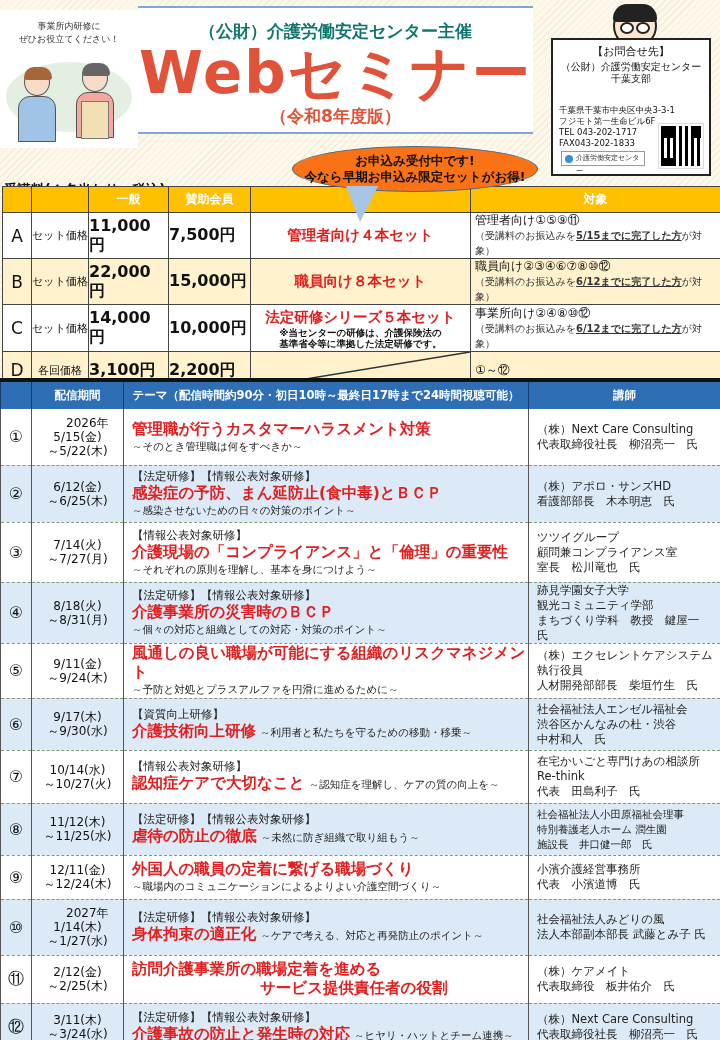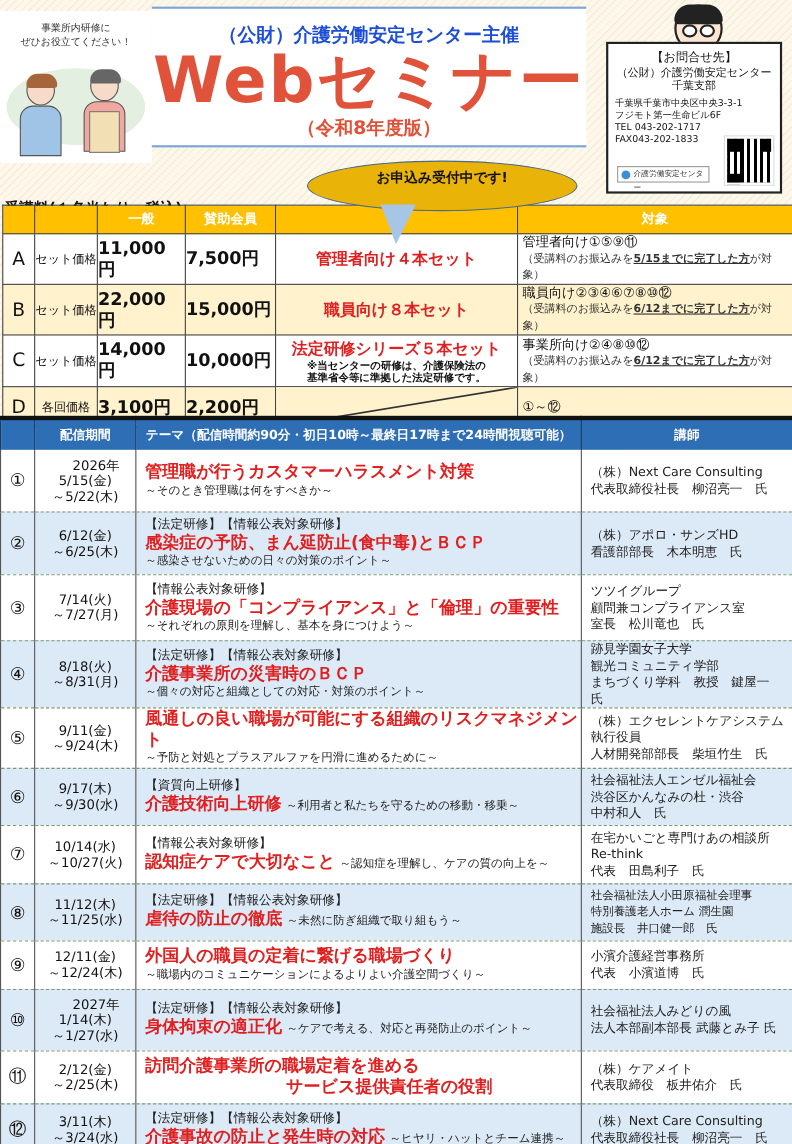--- a/index.html
+++ b/index.html
@@ -38,40 +38,40 @@
   .p2 .hair { background: #666; }
   .p2 .body { background: #f2a8a0; }
   .apron { position: absolute; left: 4px; top: 8px; width: 28px; height: 38px; background: #f3dfb4; border: 1px solid #777; }
 
   .title-box {
     position: absolute; left: 138px; top: 6px; width: 395px; height: 128px;
     background: #fff;
     border-top: 2px solid #7fa6d8; border-bottom: 2px solid #7fa6d8;
     text-align: center;
   }
-  .title-box .organizer { font-size: 17px; font-weight: bold; margin-top: 12px; color: #1d4ed8; }
+  .title-box .organizer { font-size: 17px; font-weight: bold; margin-top: 12px; color: #0f766e; }
   .title-box .main-title { font-size: 58px; font-weight: bold; color: #e0523a; line-height: 60px; margin-top: 0px; letter-spacing: 2px; }
   .title-box .edition { font-size: 17px; font-weight: bold; color: #e0523a; margin-top: 2px; }
 
   .contact-wrap { position: absolute; left: 545px; top: 0; width: 175px; height: 185px; }
   .contact-char-head {
     position: absolute; left: 68px; top: 4px; width: 44px; height: 44px; border-radius: 50%;
     background: #fce6d2; border: 2px solid #222;
   }
   .contact-char-hair { position: absolute; left: -2px; top: -2px; width: 44px; height: 18px; background: #222; border-radius: 22px 22px 6px 6px; }
   .glasses { position: absolute; top: 16px; width: 14px; height: 12px; border: 2px solid #222; border-radius: 50%; background: #fff; }
   .g1 { left: 5px; } .g2 { left: 21px; }
   .contact-board {
     position: absolute; left: 6px; top: 38px; width: 160px; height: 138px;
     background: #fff; border: 2px solid #222;
     padding: 4px 6px;
   }
   .contact-board .hdr { font-size: 11px; text-align: center; }
   .contact-board .org { font-size: 10px; text-align: center; line-height: 12px; margin-top: 2px; }
-  .contact-board .addr { font-size: 8.5px; line-height: 11px; margin-top: 4px; }
+  .contact-board .addr { font-size: 8.5px; line-height: 11px; margin-top: 20px; }
   .contact-board .search-box {
     position: absolute; left: 8px; bottom: 8px; width: 84px; height: 15px; border: 1px solid #999;
     font-size: 7px; line-height: 13px; padding-left: 14px; color: #333;
   }
   .search-box .mag { position: absolute; left: 3px; top: 3px; width: 8px; height: 8px; border-radius: 50%; background: #3b8fd3; }
   .qr {
     position: absolute; right: 6px; bottom: 6px; width: 44px; height: 44px;
     background:
       linear-gradient(#000,#000) 0 0/12px 12px no-repeat,
       linear-gradient(#000,#000) 32px 0/12px 12px no-repeat,
@@ -80,23 +80,23 @@
       repeating-linear-gradient(0deg,#000 0 2px,#fff 2px 5px);
     background-blend-mode: normal;
     border: 2px solid #fff; outline: 1px solid #ddd;
   }
 
   
   .fee-title {
     position: absolute; left: 4px; top: 181px; font-size: 13.5px; font-weight: bold;
   }
   .bubble {
-    position: absolute; left: 279px; top: 146px; width: 246px; height: 46px;
+    position: absolute; left: 292px; top: 146px; width: 246px; height: 46px;
     border-radius: 50%;
-    background: #eab308; border: 1.5px solid #4a6a8a;
+    background: #f97316; border: 1.5px solid #4a6a8a;
     text-align: center; font-size: 12.5px; font-weight: bold; line-height: 16px; padding-top: 6px;
     z-index: 3;
   }
   .bubble-tail {
     position: absolute; left: 346px; top: 186px; width: 0; height: 0;
     border-left: 14px solid transparent; border-right: 18px solid transparent; border-top: 36px solid #a7c6e6;
     z-index: 3;
   }
 
   table.fee {
@@ -201,20 +201,21 @@
       <span class="mag"></span>
       <span>介護労働安定センター</span>
     </div>
     <div class="qr"></div>
   </div>
 </div>
 
 <div class="fee-title">受講料(１名当たり・税込)</div>
 <div class="bubble">
   <div>お申込み受付中です!</div>
+  <div>今なら早期お申込み限定セットがお得!</div>
 </div>
 <div class="bubble-tail"></div>
 
 <table class="fee">
   <colgroup>
     <col style="width:29px">
       <col style="width:57px">
       <col style="width:80px">
       <col style="width:82px">
       <col style="width:220px">

